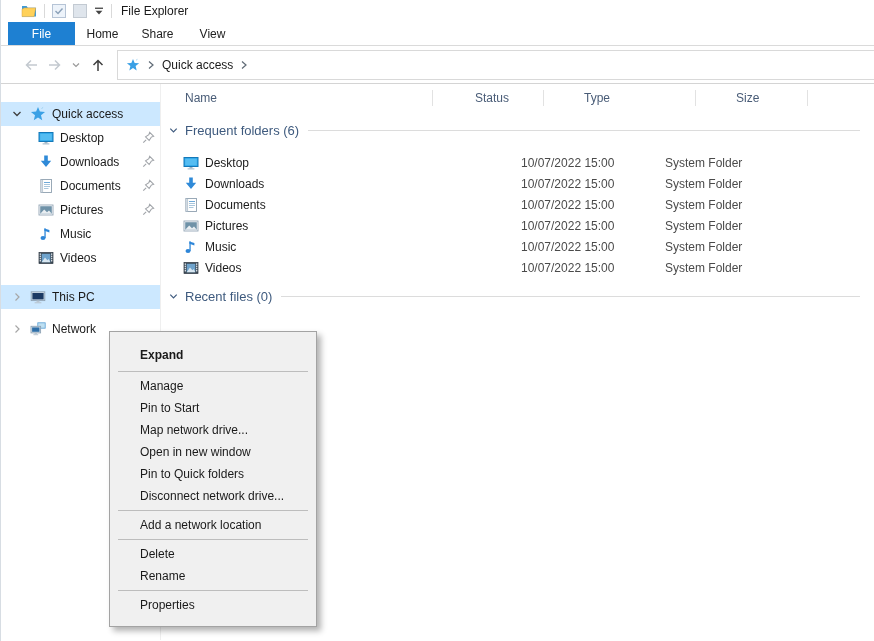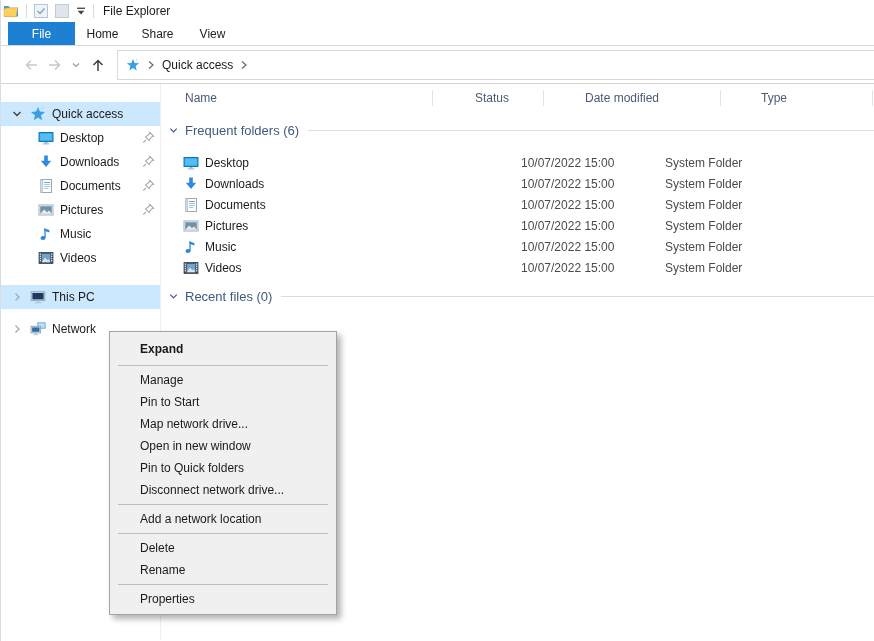--- a/index.html
+++ b/index.html
@@ -3,21 +3,21 @@
 <meta charset="utf-8">
 <style>
   * { margin:0; padding:0; box-sizing:border-box; }
   html,body { background:#fff; }
   body { font-family:"Liberation Sans","DejaVu Sans",sans-serif; font-size:12px; color:#1a1a1a; }
 
   .window { position:relative; width:874px; height:641px; background:#fff;
             border-left:1px solid #d7dde3; overflow:hidden; }
 
   
-  .titlebar { height:22px; display:flex; align-items:center; padding-left:2px; gap:7px; }
+  .titlebar { height:22px; display:flex; align-items:center; padding-left:20px; gap:7px; }
   .tb-sep { width:1px; height:14px; background:#d9d9d9; }
   .tb-title { font-size:12px; color:#1a1a1a; margin-left:2px; }
   .tb-btn { display:flex; align-items:center; }
 
   
   .tabrow { height:24px; display:flex; align-items:stretch; border-bottom:1px solid #dadada; }
   .tab { display:flex; align-items:center; justify-content:center; width:55px; color:#222; cursor:default; }
   .tab.file { width:67px; margin-left:7px; background:var(--accent-tab); color:#fff; }
 
   
@@ -68,23 +68,23 @@
 
   .frow { height:21px; display:flex; align-items:center; cursor:default; }
   .f-name { width:272px; display:flex; align-items:center; }
   .f-name .f-ico { margin-left:22px; display:flex; align-items:center; }
   .f-name .f-label { margin-left:6px; color:#1c1c1c; }
   .f-status { width:79px; }
   .f-date { width:145px; padding-left:9px; color:var(--row-secondary); }
   .f-type { width:120px; padding-left:8px; color:var(--row-secondary); }
 
   
-  .ctxmenu { position:absolute; left:108px; top:331px; width:228px; background:var(--menu-bg);
+  .ctxmenu { position:absolute; left:108px; top:331px; width:208px; background:var(--menu-bg);
              border:1px solid var(--menu-border); box-shadow:4px 4px 6px rgba(0,0,0,0.30);
-             padding:4px 0; z-index:20; }
+             padding:10px 0; z-index:20; }
   .cm-item { height:22px; line-height:22px; padding-left:30px; white-space:nowrap; cursor:default; }
   .cm-item.default { height:26px; line-height:26px; font-weight:bold; }
   .cm-sep { height:1px; background:#bdbdbd; margin:3px 8px; }
 
   svg.icon { display:block; }
 </style>
 </head>
 <body>
 
 <svg width="0" height="0" style="position:absolute">
@@ -388,21 +388,20 @@
             </svg>
           </span>
         <span class="side-label">Network</span>
       </div>
     </div>
 
     <div class="main">
       <div class="colheaders">
         <div class="hcell c-name">Name</div>
         <div class="hcell c-status">Status</div>
-        <div class="hcell c-date">Date modified</div>
         <div class="hcell c-type">Type</div>
         <div class="hcell c-size">Size</div>
       </div>
 
       <div class="group-hdr frequent">
         <span class="g-chev">
             <svg class="icon" width="11" height="11">
               <use href="#i-chev-down"></use>
             </svg>
           </span>

